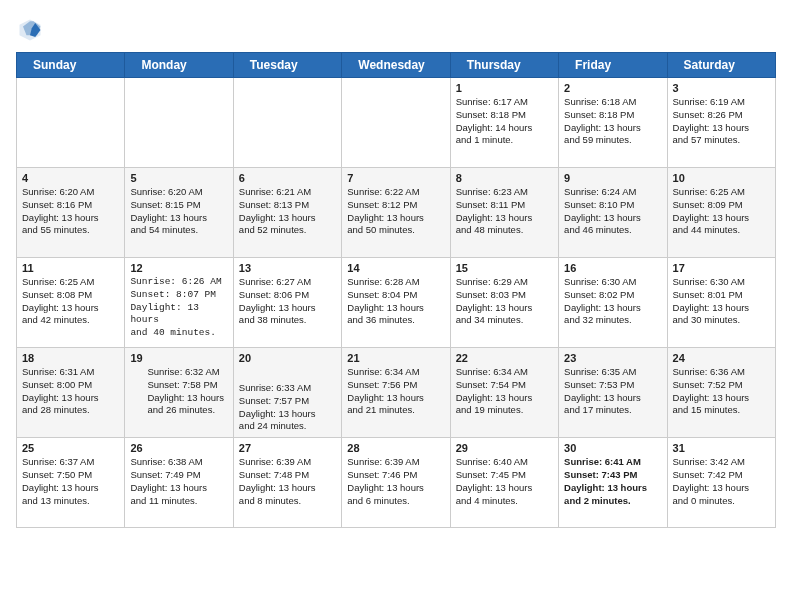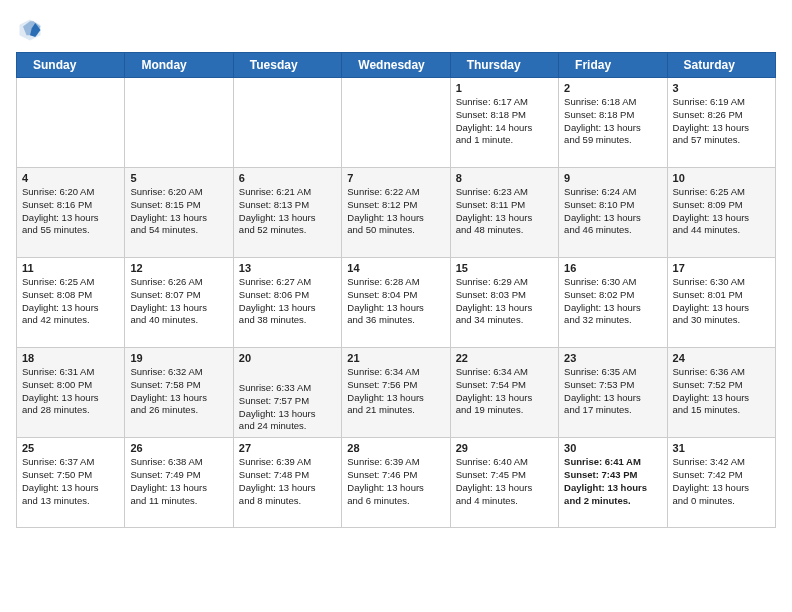--- a/index.html
+++ b/index.html
@@ -201,21 +201,21 @@
       <tr>
         <td>
           <div class="day-number">11</div>
           <div class="day-info" style="white-space: pre-line;">Sunrise: 6:25 AM
 Sunset: 8:08 PM
 Daylight: 13 hours
 and 42 minutes.</div>
         </td>
         <td>
           <div class="day-number">12</div>
-          <div class="day-info" style="white-space: pre-line;">Sunrise: 6:26 AM
+          <div class="day-info" style="white-space: pre-line; font-family: Liberation Mono, monospace;">Sunrise: 6:26 AM
 Sunset: 8:07 PM
 Daylight: 13 hours
 and 40 minutes.</div>
         </td>
         <td>
           <div class="day-number">13</div>
           <div class="day-info" style="white-space: pre-line;">Sunrise: 6:27 AM
 Sunset: 8:06 PM
 Daylight: 13 hours
 and 38 minutes.</div>
@@ -252,21 +252,21 @@
       <tr>
         <td>
           <div class="day-number">18</div>
           <div class="day-info" style="white-space: pre-line;">Sunrise: 6:31 AM
 Sunset: 8:00 PM
 Daylight: 13 hours
 and 28 minutes.</div>
         </td>
         <td>
           <div class="day-number">19</div>
-          <div class="day-info" style="white-space: pre-line;">Sunrise: 6:32 AM
+          <div class="day-info" style="white-space: pre-line; margin-left: 17px;">Sunrise: 6:32 AM
 Sunset: 7:58 PM
 Daylight: 13 hours
 and 26 minutes.</div>
         </td>
         <td>
           <div class="day-number">20</div>
           <div class="day-info" style="white-space: pre-line; margin-top: 18px;">Sunrise: 6:33 AM
 Sunset: 7:57 PM
 Daylight: 13 hours
 and 24 minutes.</div>

